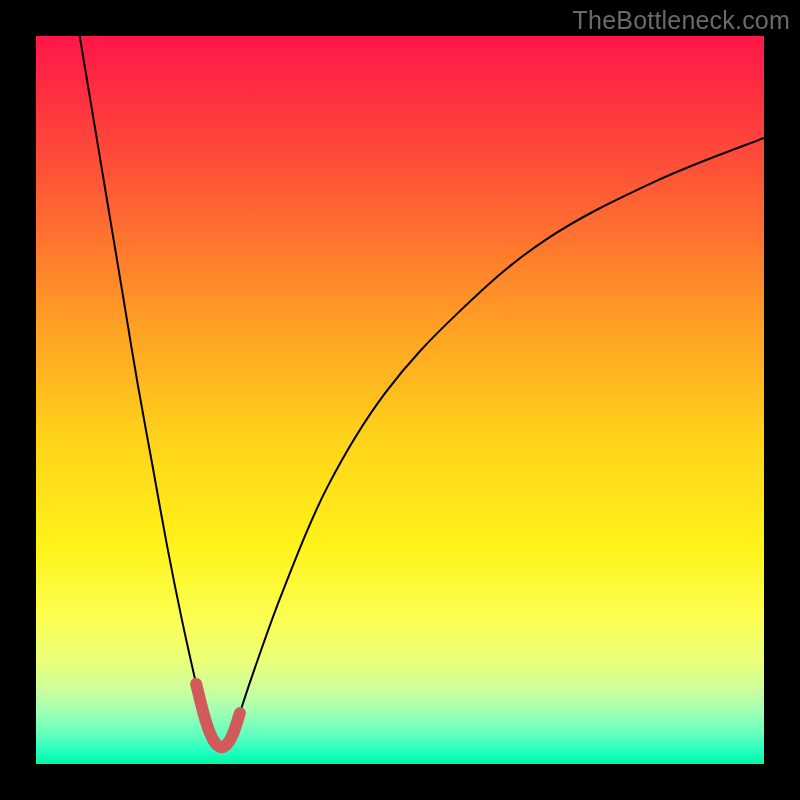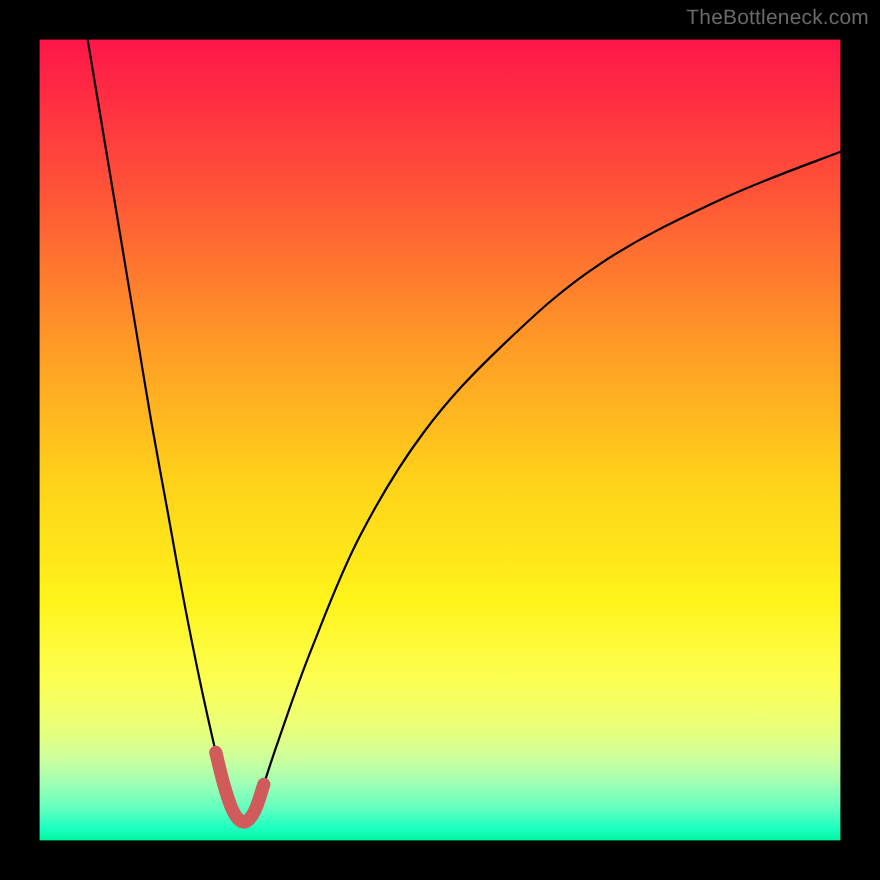--- a/index.html
+++ b/index.html
@@ -39,21 +39,21 @@
       #62ffc0 96%,
       #1cffc0 98.5%,
       #00f7a0 100%
     );
   }
   .watermark {
     position: absolute;
     top: 6px;
     right: 10px;
     color: #6a6a6a;
-    font-size: 19px;
+    font-size: 25px;
     letter-spacing: 0.2px;
     font-weight: 400;
   }
   svg.curve {
     position: absolute;
     top: 0;
     left: 0;
     width: 728px;
     height: 728px;
     overflow: visible;

